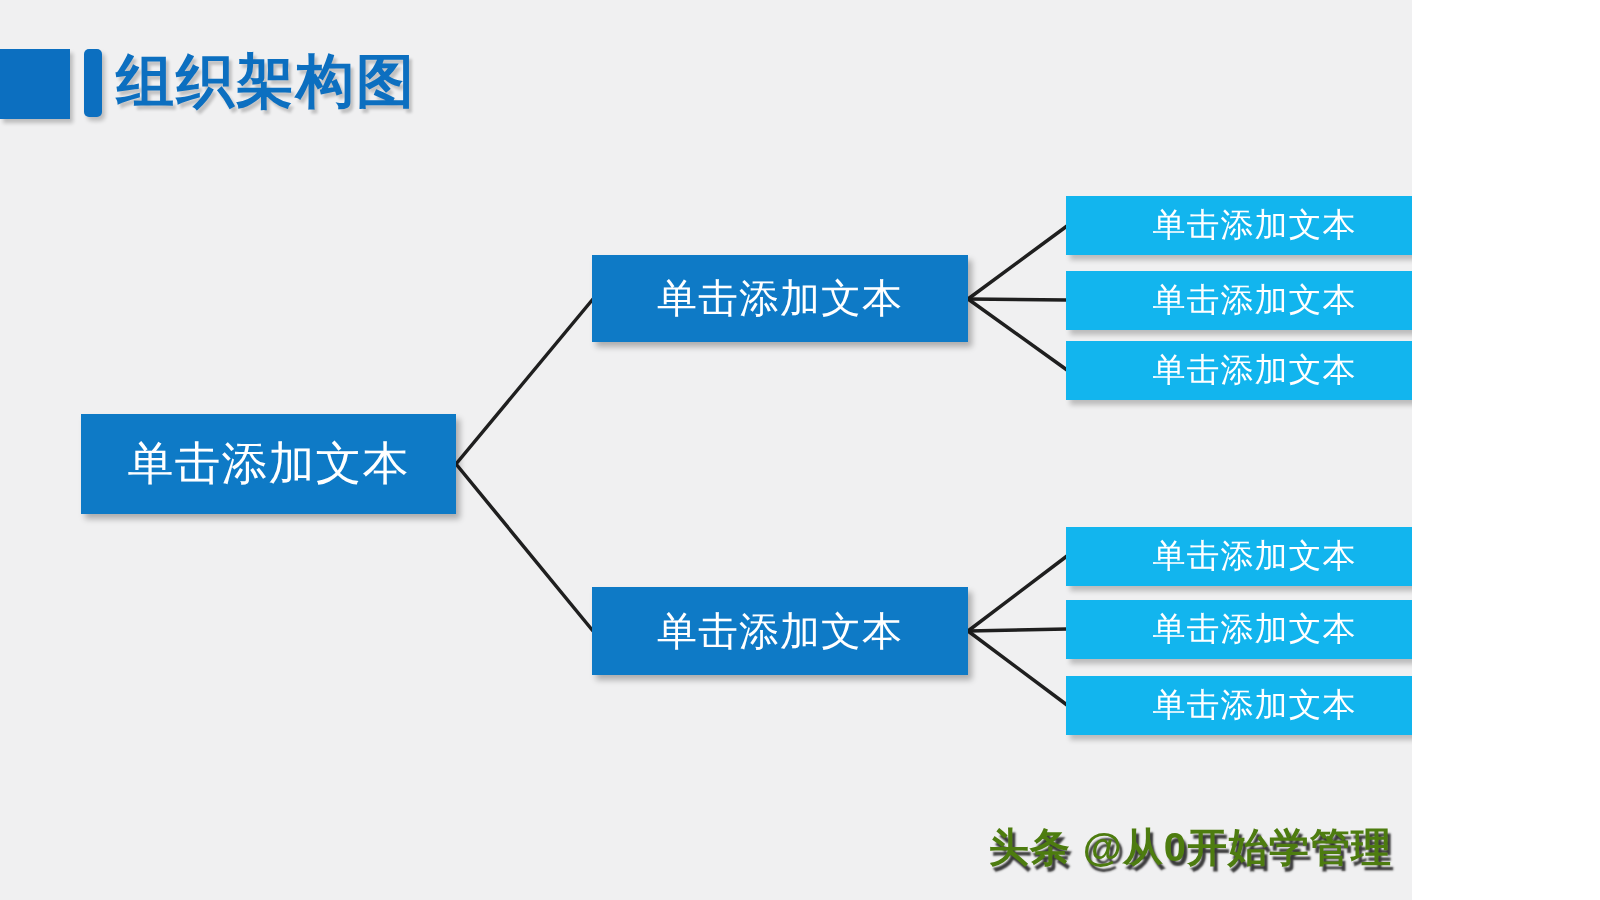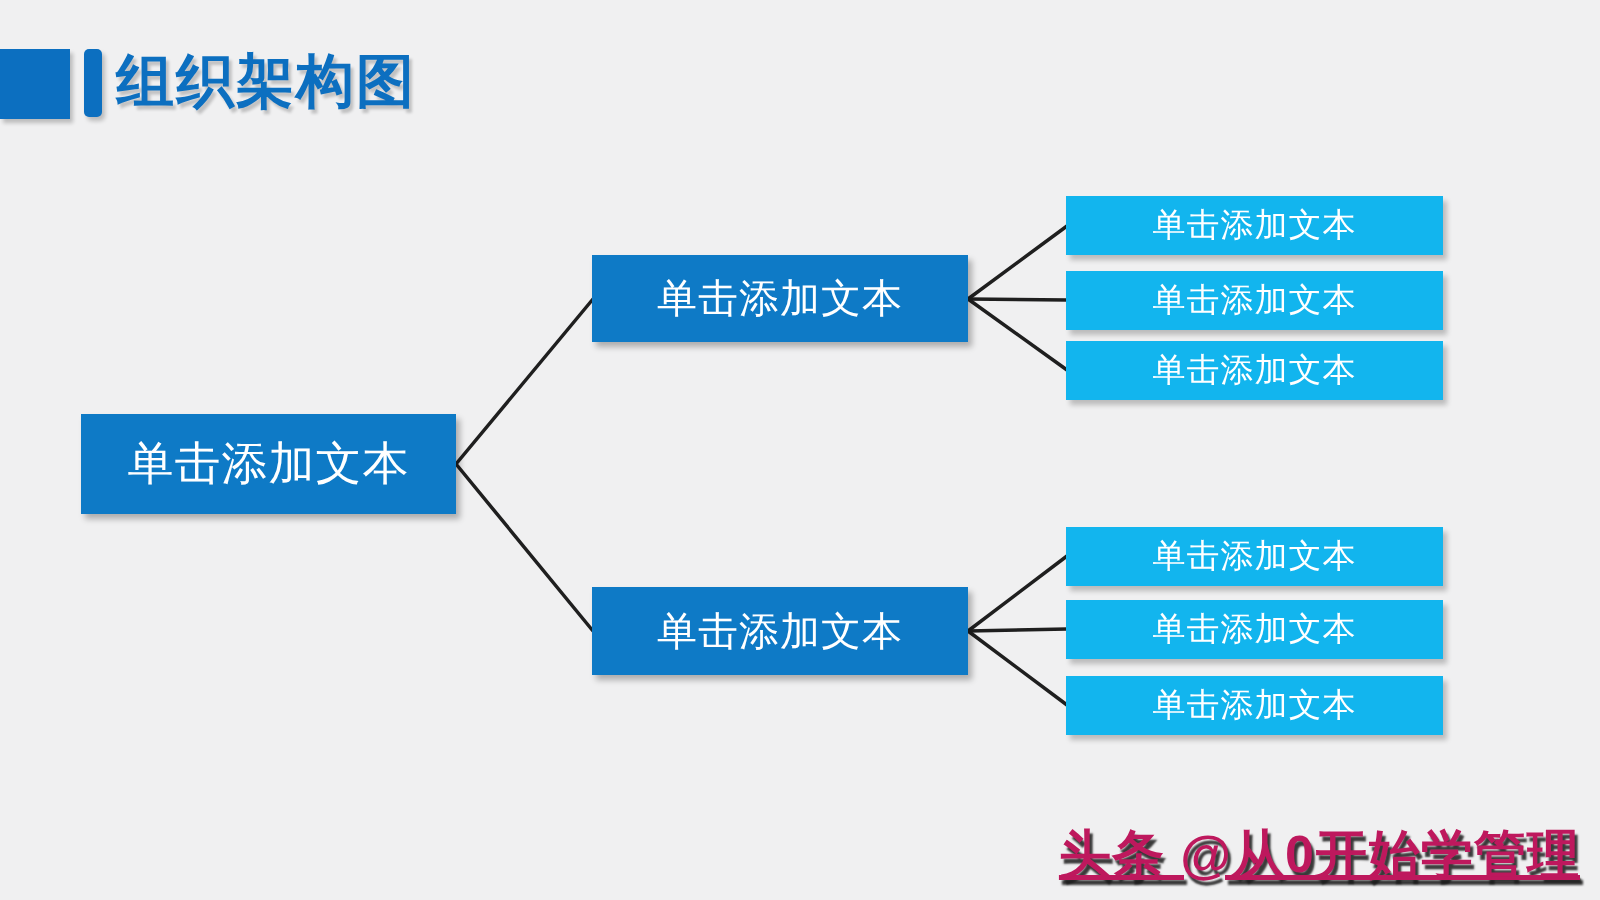--- a/index.html
+++ b/index.html
@@ -5,21 +5,21 @@
   :root{
     --background:#f0f0f1;
     --title-accent:#0c6fc0;
     --node-primary:#0e7ac6;
     --node-secondary:#12b5ee;
     --connector:#1f1f1f;
     --node-text:#ffffff;
   }
   html,body{margin:0;padding:0;}
   .slide{
-    position:relative;width:1600px;height:900px;overflow:hidden;
+    position:relative;width:1412px;height:900px;overflow:hidden;
     background:var(--background);
     font-family:"Liberation Sans", sans-serif;
   }
 
   
   .title-square{
     position:absolute;left:0;top:49px;width:70px;height:70px;
     background:var(--title-accent);
     box-shadow:3px 4px 4px rgba(0,0,0,.22);
   }
@@ -55,25 +55,24 @@
   .root-node{left:81px;top:414px;width:375px;height:100px;font-size:46px;}
   .branch-top{left:592px;top:255px;width:376px;height:87px;font-size:40px;}
   .branch-bottom{left:592px;top:587px;width:376px;height:88px;font-size:40px;}
   .leaf{left:1066px;width:377px;height:59px;font-size:33px;}
   .leaf-1{top:196px}.leaf-2{top:271px}.leaf-3{top:341px}
   .leaf-4{top:527px}.leaf-5{top:600px}.leaf-6{top:676px}
 
   
   .watermark{
     position:absolute;top:820px;right:20px;
-    font-size:52px;font-weight:700;letter-spacing:1px;
-    color:#be185d;
+    font-size:40px;font-weight:700;letter-spacing:1px;
+    color:#4d7c0f;
     text-shadow:3px 5px 2px rgba(25,25,25,.85);
     white-space:nowrap;
-    text-decoration:underline;
   }
 </style>
 </head>
 <body>
 
 <div class="slide">
 
   <div class="title-square"></div>
   <div class="title-tick"></div>
   <div class="page-title">组织架构图</div>

